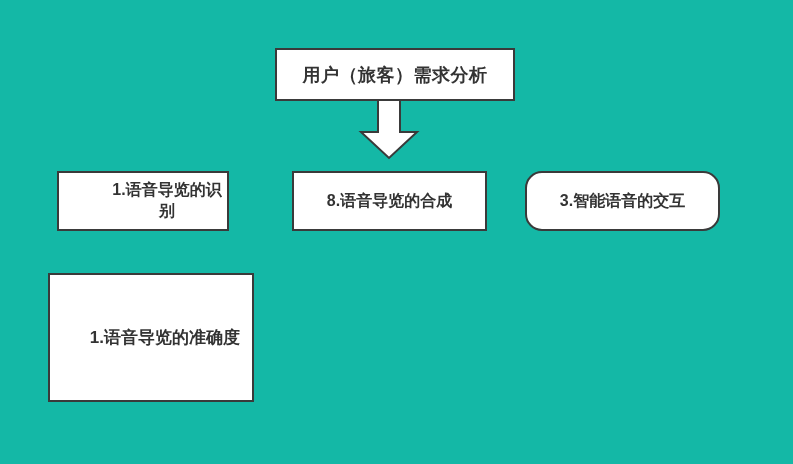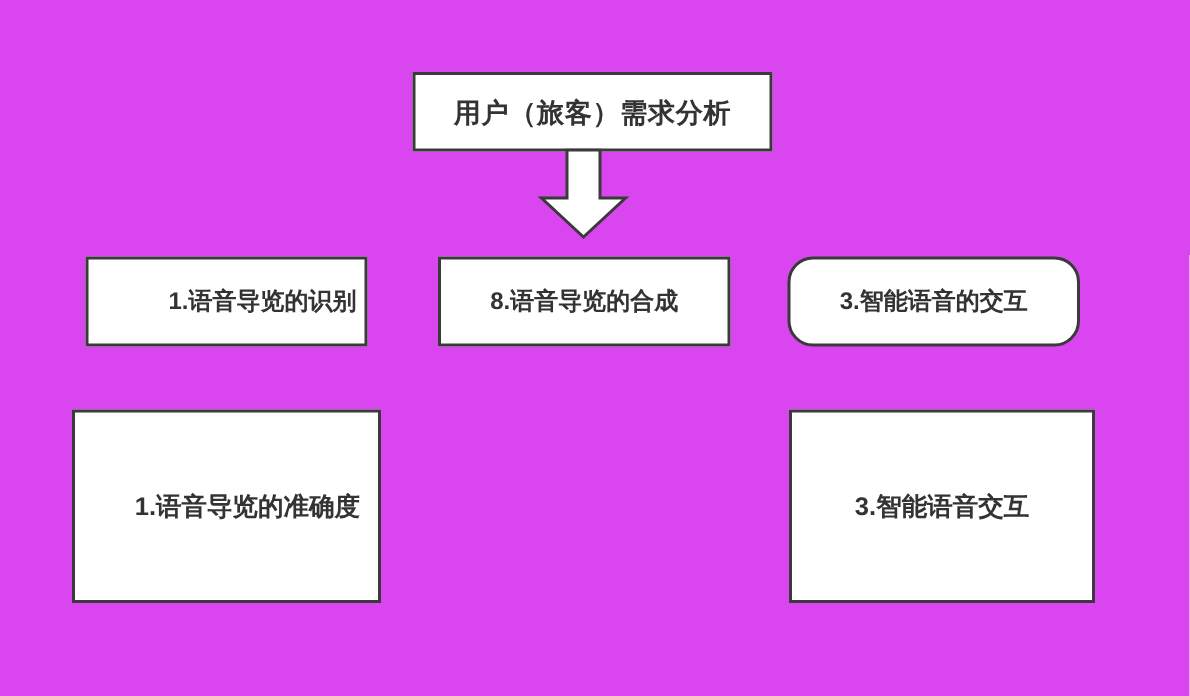--- a/index.html
+++ b/index.html
@@ -5,21 +5,21 @@
   * { margin: 0; padding: 0; box-sizing: border-box; }
   html, body {
     width: 793px; height: 464px;
     background: #ffffff;
     font-family: "Liberation Sans", "DejaVu Sans", sans-serif;
     overflow: hidden;
   }
   .canvas {
     position: relative;
     width: 793px; height: 464px;
-    background: #d946ef;
+    background: #14b8a6;
   }
   .node {
     position: absolute;
     border: 2px solid #3a3a3a;
     background: #ffffff;
     color: #333333;
     display: flex;
     align-items: center;
     justify-content: center;
     text-align: center;
@@ -33,21 +33,21 @@
   }
   .arrow-wrap {
     position: absolute;
     left: 355px; top: 99px;
     width: 70px; height: 62px;
   }
   .mid-node {
     top: 171px; height: 60px;
     font-size: 16px;
   }
-  .mid-1 { left: 57px;  width: 188px; padding-left: 48px; }
+  .mid-1 { left: 57px;  width: 172px; padding-left: 48px; }
   .mid-2 { left: 292px; width: 195px; }
   .mid-3 { left: 525px; width: 195px; border-radius: 17px; }
   .bot-node {
     top: 273px; height: 129px;
     font-size: 17px;
     line-height: 1.6;
     padding: 0 12px;
   }
   .bot-1 { left: 48px;  width: 206px; justify-content: flex-end; }
   .bot-2 { left: 289px; width: 209px; }
@@ -78,17 +78,14 @@
 
   <div class="node mid-node mid-3">
     <span>3.智能语音的交互</span>
   </div>
 
   <div class="node bot-node bot-1">
     <span>1.语音导览的准确度</span>
   </div>
 
 
-  <div class="node bot-node bot-3">
-    <span>3.智能语音交互</span>
-  </div>
 
 </div>
 
 </body></html>

